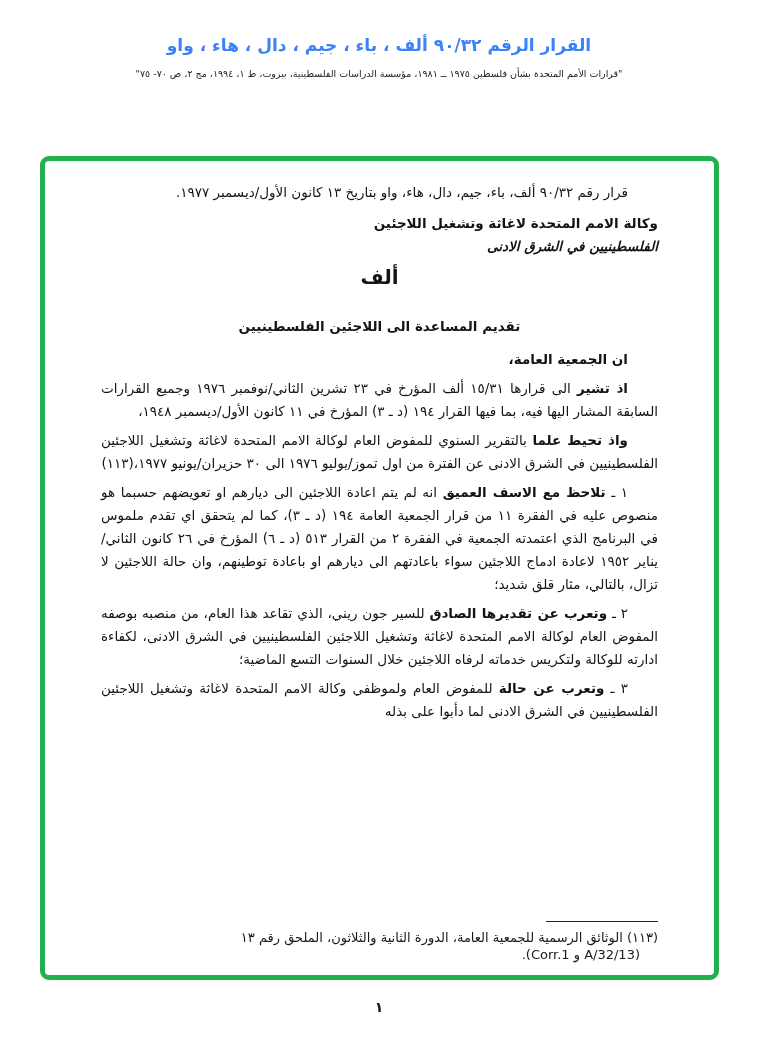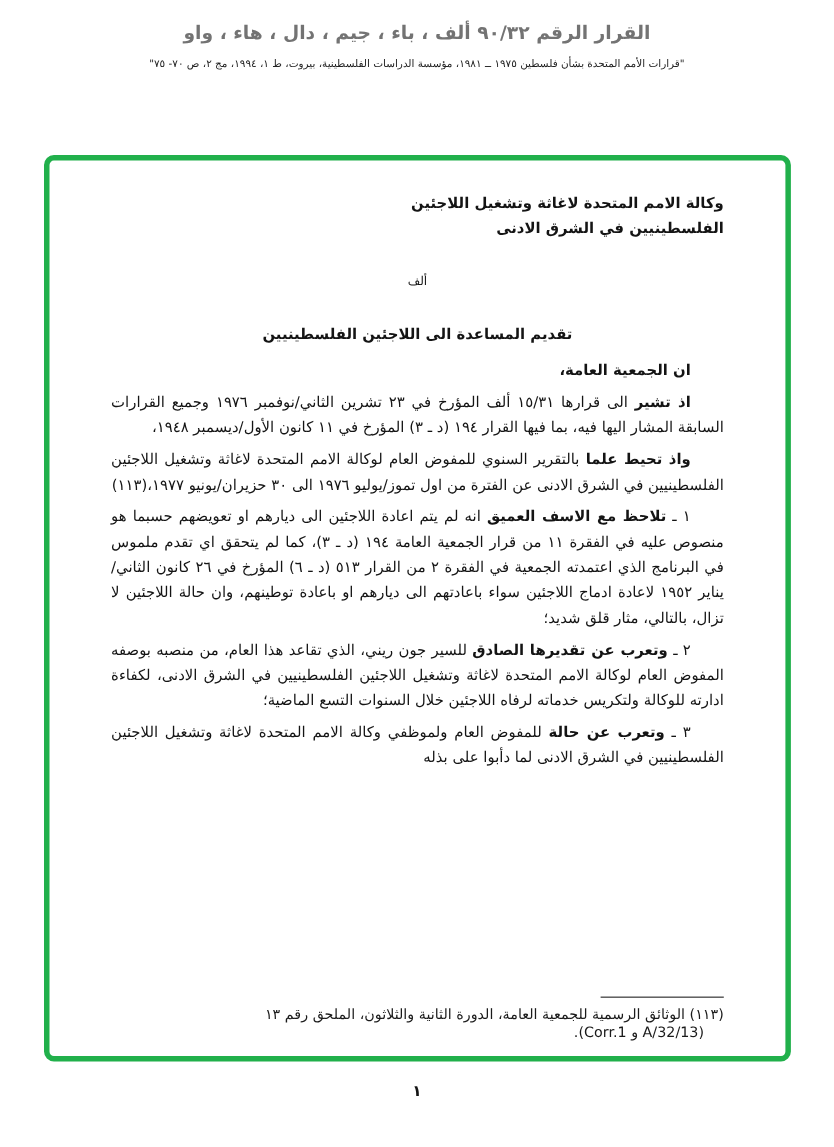--- a/index.html
+++ b/index.html
@@ -7,26 +7,26 @@
   body {
     width:758px; height:1043px;
     font-family:"DejaVu Sans", sans-serif;
     color:#141414;
     position:relative;
     overflow:hidden;
   }
   .page { position:relative; width:758px; height:1043px; background:#fff; }
 
   .header-title {
-    margin-top:20px;
+    margin-top:35px;
     text-align:center;
     direction:rtl;
     font-size:17px;
     font-weight:bold;
-    color:#737373;
+    color:#3b82f6;
   }
   .header-source {
     margin-top:13px;
     text-align:center;
     direction:rtl;
     font-size:9.5px;
     color:#222;
   }
 
   .frame {
@@ -44,22 +44,22 @@
     padding:20px 56px 90px 56px;
     direction:rtl;
     text-align:justify;
     font-size:13.5px;
     line-height:23px;
     overflow:hidden;
   }
 
   .intro { text-indent:30px; }
   .h-agency { font-weight:bold; margin-top:8px; text-indent:0; }
-  .h-agency + .h-agency { margin-top:0; }
-  .h-alef { text-align:center; font-weight:normal; margin-top:24px; font-size:11px; text-indent:0; }
+  .h-agency + .h-agency { margin-top:0;font-style:italic; }
+  .h-alef { text-align:center; font-weight:bold; margin-top:8px; font-size:20px; text-indent:0; }
   .h-sec  { text-align:center; font-weight:bold; margin-top:26px; text-indent:0; }
   .salutation { font-weight:bold; text-indent:30px; margin-top:10px; }
   .para { text-indent:30px; margin-top:6px; }
   .bold { font-weight:bold; }
 
   .footnote {
     position:absolute;
     right:56px; left:56px; bottom:12px;
     direction:rtl;
     font-size:13px;
@@ -86,20 +86,21 @@
 <body>
 
 <div class="page">
 
   <div class="header-title">القرار الرقم ٩٠/٣٢ ألف ، باء ، جيم ، دال ، هاء ، واو</div>
   <div class="header-source">"قرارات الأمم المتحدة بشأن فلسطين ١٩٧٥ ــ ١٩٨١، مؤسسة الدراسات الفلسطينية، بيروت، ط ١، ١٩٩٤، مج ٢، ص ٧٠- ٧٥"</div>
 
   <div class="frame">
     <div class="doc">
 
+      <p class="intro">قرار رقم ٩٠/٣٢ ألف، باء، جيم، دال، هاء، واو بتاريخ ١٣ كانون الأول/ديسمبر ١٩٧٧.</p>
 
       <p class="h-agency">وكالة الامم المتحدة لاغاثة وتشغيل اللاجئين</p>
       <p class="h-agency">الفلسطينيين في الشرق الادنى</p>
 
       <p class="h-alef">ألف</p>
       <p class="h-sec">تقديم المساعدة الى اللاجئين الفلسطينيين</p>
 
       <p class="salutation">ان الجمعية العامة،</p>
 
       <p class="para"><span></span><span class="bold">اذ تشير</span><span> الى قرارها ١٥/٣١ ألف المؤرخ في ٢٣ تشرين الثاني/نوفمبر ١٩٧٦ وجميع القرارات السابقة المشار اليها فيه، بما فيها القرار ١٩٤ (د ـ ٣) المؤرخ في ١١ كانون الأول/ديسمبر ١٩٤٨،</span></p>

